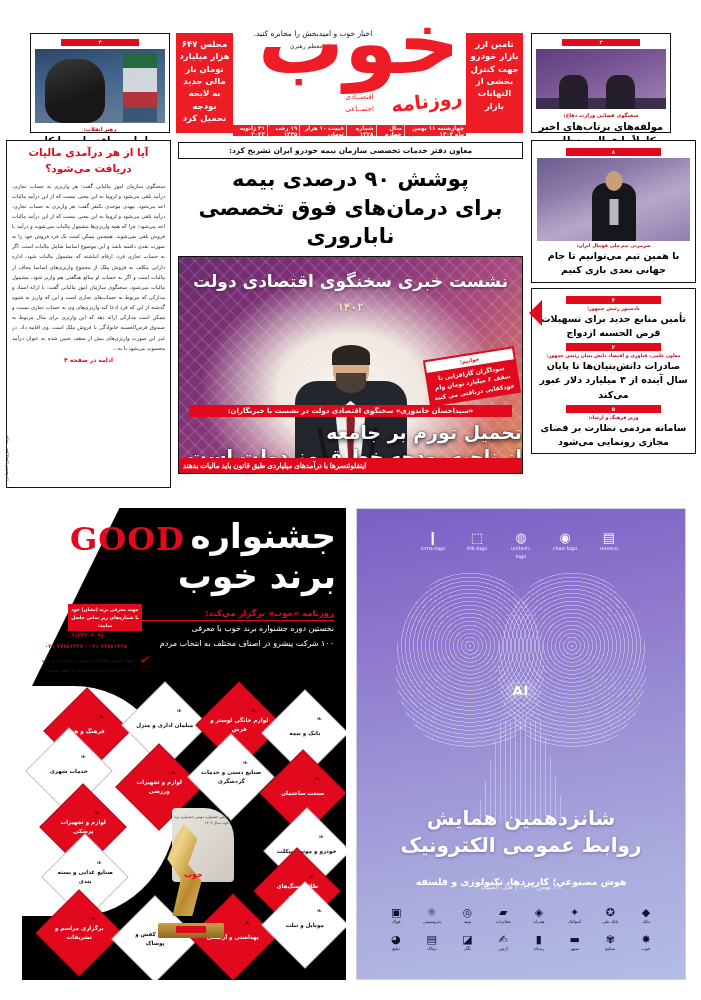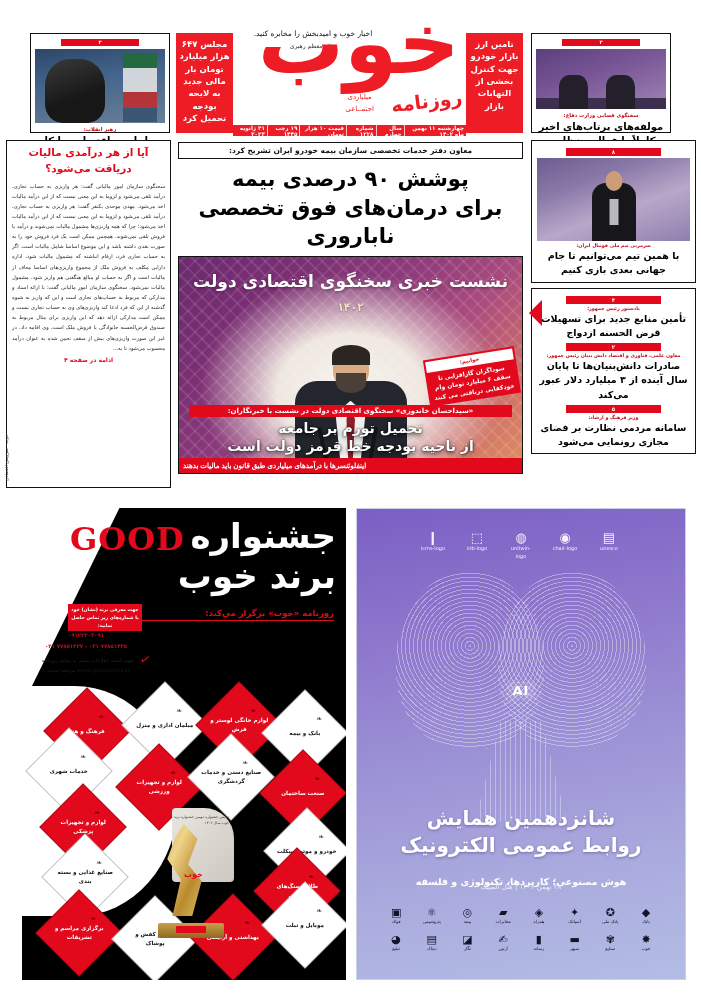--- a/index.html
+++ b/index.html
@@ -212,21 +212,21 @@
     padding:1px 0; margin:-2px -1px 2px -1px;
   }
 
   .overlay-kicker{
     position:absolute; left:10px; right:10px; top:148px;
     background:#e2091c; color:#fff; text-align:center;
     font-size:7px; font-weight:bold; padding:2px 4px;
   }
   .overlay-hl{
     position:absolute; left:0; right:0; top:163px;
-    text-align:center; color:#fff; font-size:14px; font-weight:bold;
+    color:#fff; font-size:19px; font-weight:bold;
     line-height:1.28; text-shadow: 0 2px 5px rgba(0,0,0,.75), 0 0 2px rgba(0,0,0,.9);
   }
   .overlay-foot{
     position:absolute; left:0; right:0; bottom:0;
     background:#e2091c; color:#fff; text-align:left;
     font-size:7.2px; font-weight:bold; padding:3px 4px;font-family:Liberation Serif, serif;
   }
 
   
   .col-right{ position:absolute; left:531px; top:0; width:165px; height:355px; }
@@ -442,21 +442,21 @@
     <div class="red-teaser left">مجلس ۶۴۷ هزار میلیارد تومان بار مالی جدید به لایحه بودجه تحمیل کرد</div>
 
     <div class="logo-zone">
       <div class="slogan">
         <span>اخبار خوب و امیدبخش را مخابره کنید.</span>
         <span class="sig">مقام معظم رهبری</span>
       </div>
       <div class="logo-word">خوب</div>
       <div class="logo-roozname">روزنامه</div>
       <div class="logo-subs">
-        <div>میلیاردی</div>
+        <div>اقتصــادی</div>
         <div>اجتمــاعی</div>
       </div>
       <div class="datebar">
         <span>چهارشنبه ۱۱ بهمن ماه ۱۴۰۲</span>
         <span>سال چهارم</span>
         <span>شماره ۱۲۲۸</span>
         <span>قیمت ۱۰ هزار تومان</span>
         <span>۱۹ رجب ۱۴۴۵</span>
         <span>۳۱ ژانویه ۲۰۲۴</span>
       </div>
@@ -565,20 +565,24 @@
       <div class="whiteblob"></div>
 
       <div class="good-logo">GOOD</div>
 
       <div class="good-title">
         <div>جشنواره</div>
         <div>برند خوب</div>
       </div>
 
       <div class="good-sub-red">روزنامه «خوب» برگزار می‌کند:</div>
+      <div class="good-sub">
+        <div>نخستین دوره جشنواره برند خوب با معرفی</div>
+        <div>۱۰۰ شرکت پیشرو در اصناف مختلف به انتخاب مردم</div>
+      </div>
 
       <div class="good-redlabel">جهت معرفی برند (نشان) خود با شماره‌های زیر تماس حاصل نمایید:</div>
       <div class="good-phones">
         <div>۰۹۱۲۲۳۰۳۰۹۱</div>
         <div>۰۲۱ ۷۷۸۵۱۴۳۷ - ۰۲۱ ۷۷۸۵۱۴۳۵</div>
       </div>
       <div class="good-check">✓</div>
       <div class="good-site">
         <span>جهت کسب اطلاعات بیشتر به سایت روزنامه</span>
         <b>www.goodonline.ir</b>

